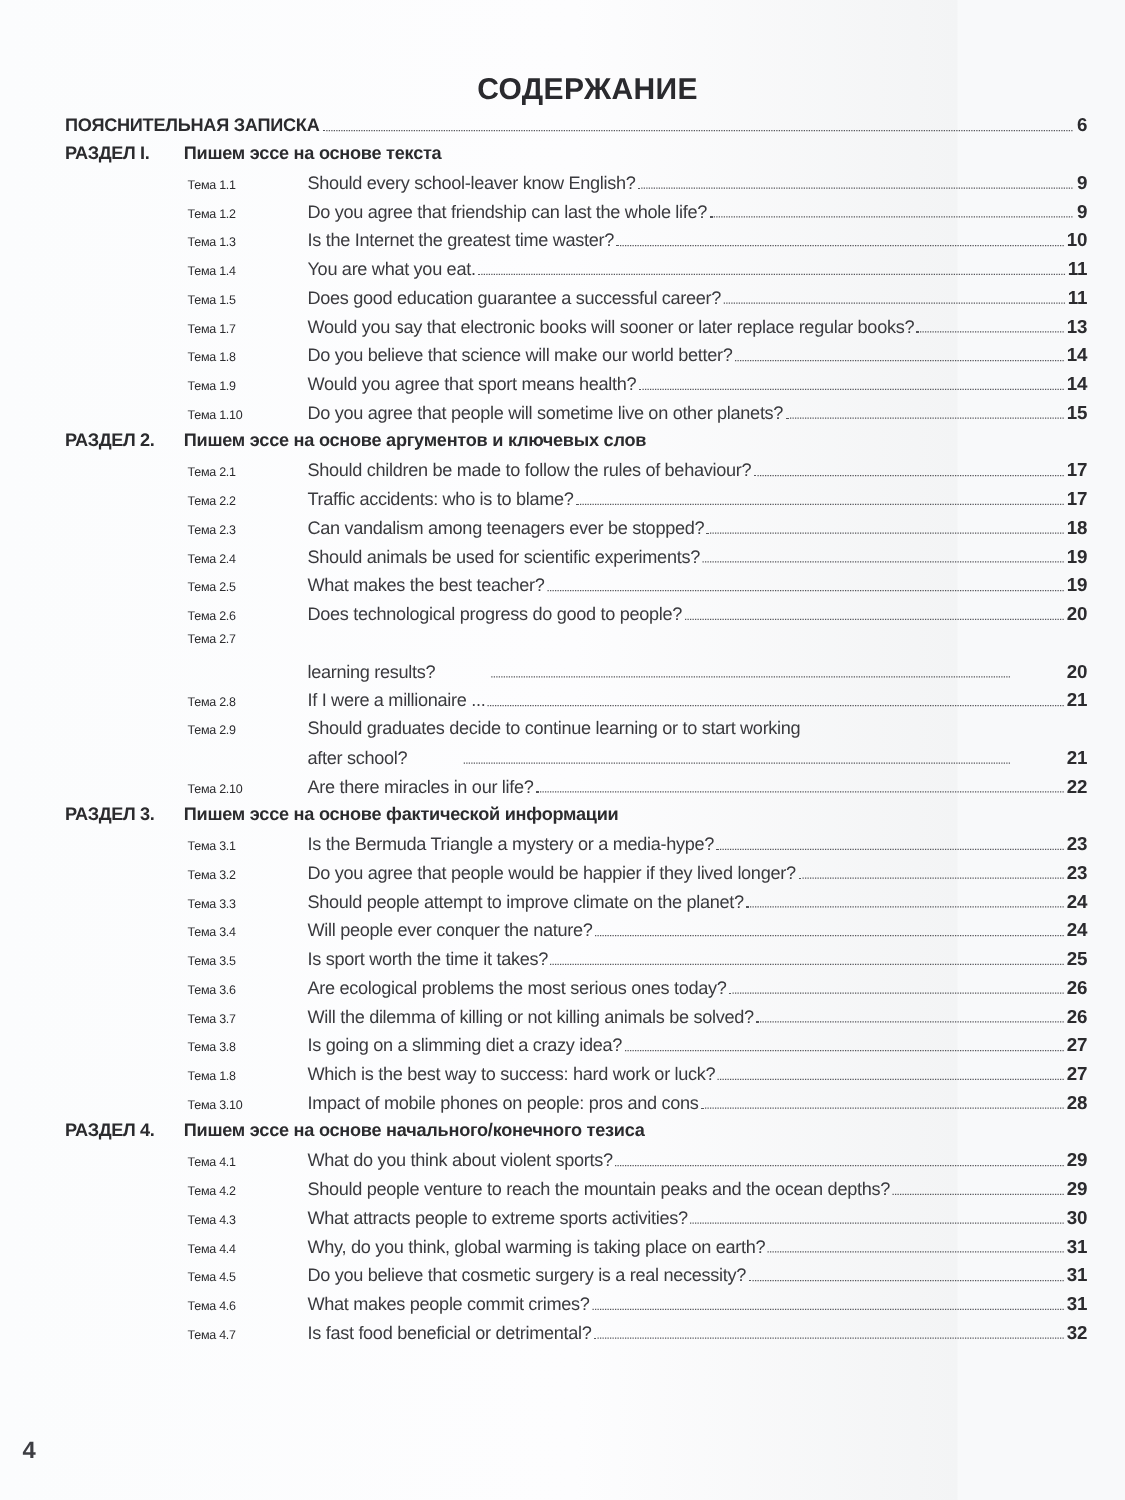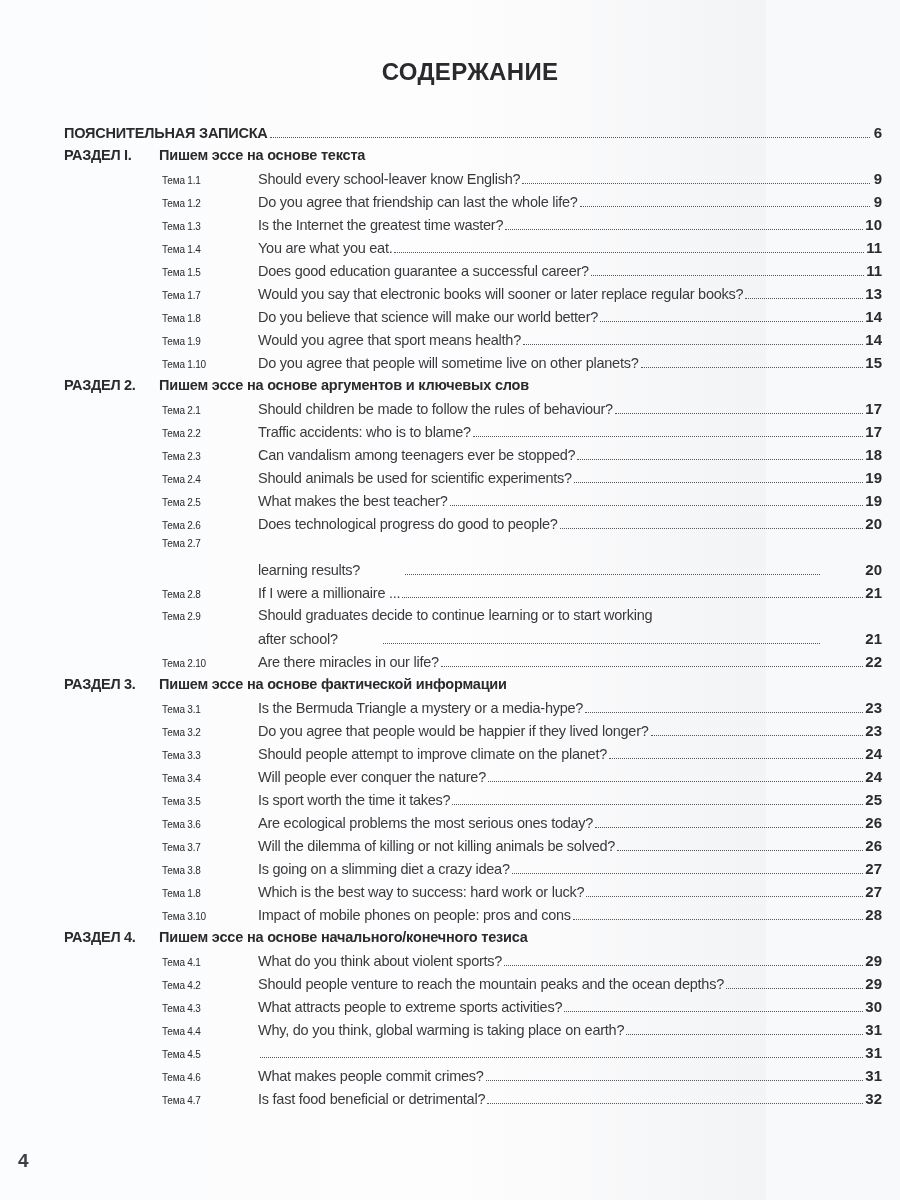--- a/index.html
+++ b/index.html
@@ -27,24 +27,23 @@
       left: 0;
       width: 940px;
       text-align: center;
       font-weight: bold;
       font-size: 24px;
       letter-spacing: 0.3px;
       color: #2a2a2e;
     }
     .toc {
       position: absolute;
-      left: 64px;
+      left: 52px;
       top: 92px;
       width: 818px;
-      margin-top: 32px;
     }
     .row {
       display: flex;
       align-items: baseline;
       height: 23px;
       font-size: 15px;
       white-space: nowrap;
     }
     .row.sec-row { height: 23px; }
     .intro-label {
@@ -330,20 +329,21 @@
         <span class="pg">30</span>
       </div>
       <div class="row">
         <span class="topic-label">Тема 4.4</span>
         <span class="topic-text">Why, do you think, global warming is taking place on earth?</span>
         <span class="leader"></span>
         <span class="pg">31</span>
       </div>
       <div class="row">
         <span class="topic-label">Тема 4.5</span>
+        <span class="topic-text">Do you believe that cosmetic surgery is a real necessity?</span>
         <span class="leader"></span>
         <span class="pg">31</span>
       </div>
       <div class="row">
         <span class="topic-label">Тема 4.6</span>
         <span class="topic-text">What makes people commit crimes?</span>
         <span class="leader"></span>
         <span class="pg">31</span>
       </div>
       <div class="row">

